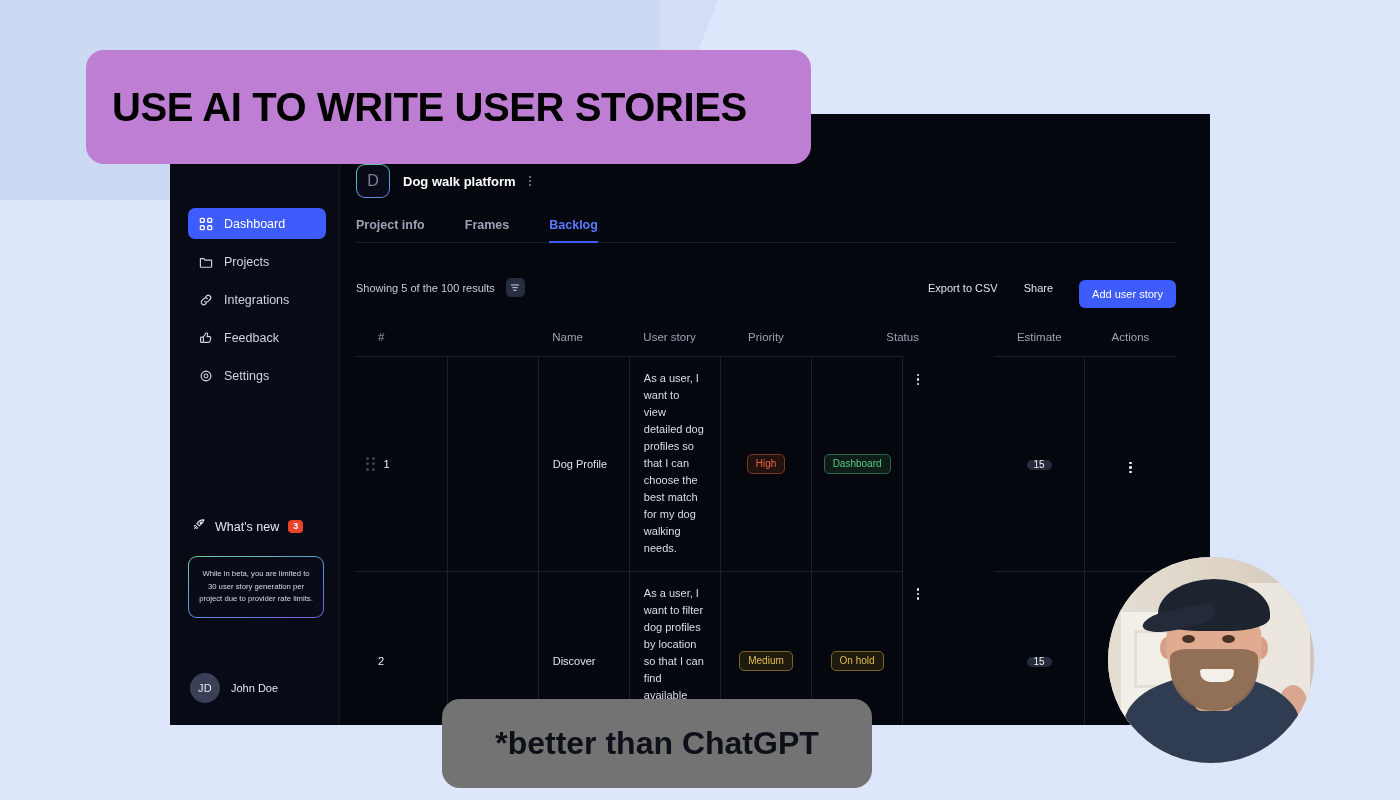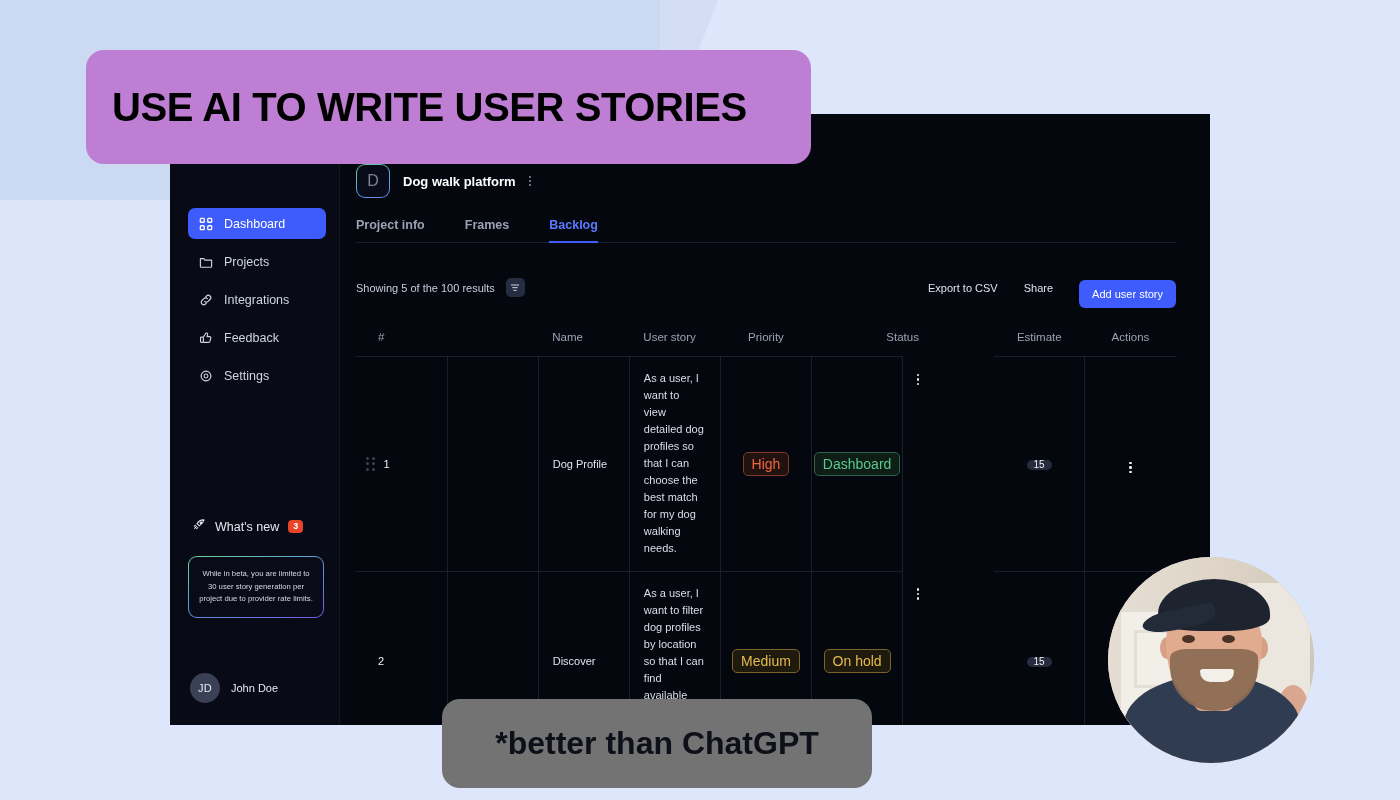--- a/index.html
+++ b/index.html
@@ -157,21 +157,21 @@
   th.h-name { padding-left: 14px; }
   th.h-story { padding-left: 14px; }
   th.h-prio, th.h-status, th.h-est, th.h-act { text-align: center; }
 
   .dragdots { display: inline-grid; grid-template-columns: 3px 3px; gap: 2.5px;
               margin-left: 5px; cursor: grab; }
   .dragdots i { width: 3px; height: 3px; background: #3b4254; border-radius: 50%; display:block; }
   .numcell { display: flex; align-items: center; gap: 9px; padding-left: 5px; }
   .rownum { color: #eceff6; font-size: 11px; }
 
-  .chip { display: inline-block; font-size: 14px; padding: 4px 8px; border-radius: 5px;
+  .chip { display: inline-block; font-size: 10px; padding: 4px 8px; border-radius: 5px;
           border: 1px solid; line-height: 1; }
   .chip-high    { color: #f0663c; border-color: #7c3a25; background: #22120f; }
   .chip-medium  { color: #e6bb4b; border-color: #7a642a; background: #1f1a0e; }
   .chip-approved{ color: #58c98b; border-color: #2f6346; background: #0f1d17; }
   .chip-onhold  { color: #e6bb4b; border-color: #7a642a; background: #1f1a0e; }
 
   .est-chip {
     display: inline-block; background: #262c3e; color: #f0f2f7;
     font-size: 10px; padding: 0 7px; border-radius: 6px; line-height: 1;
   }

